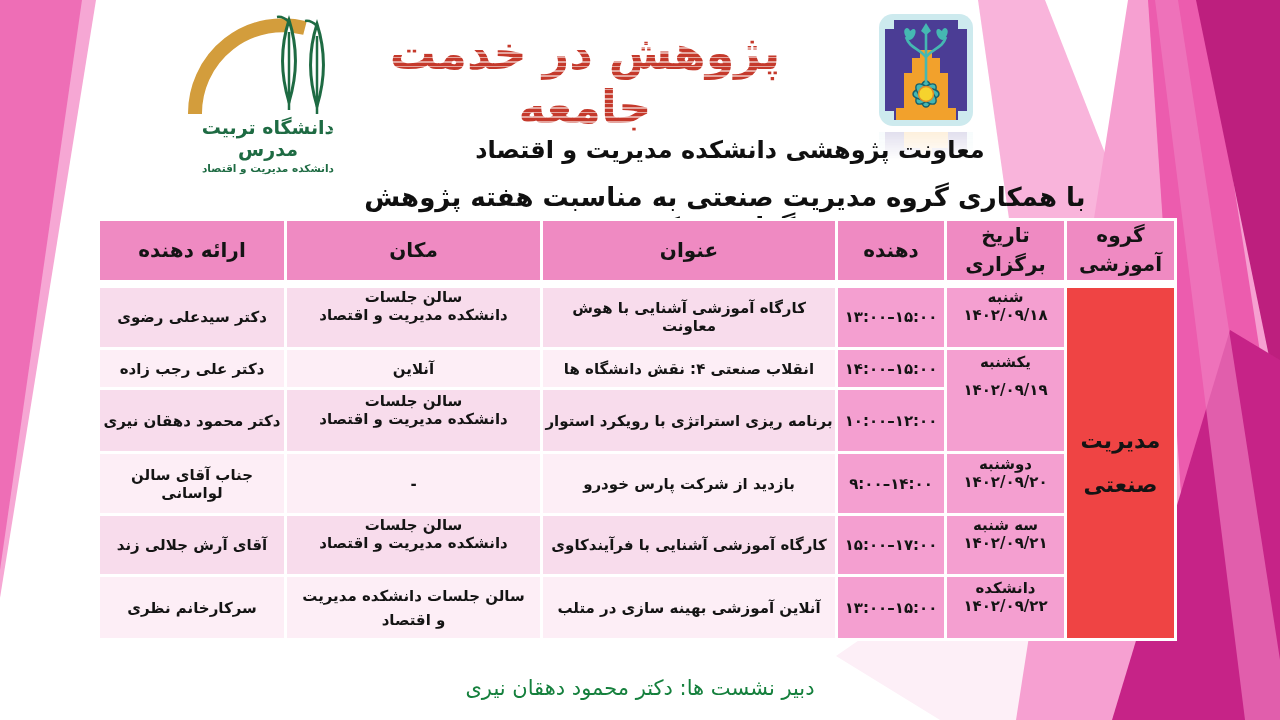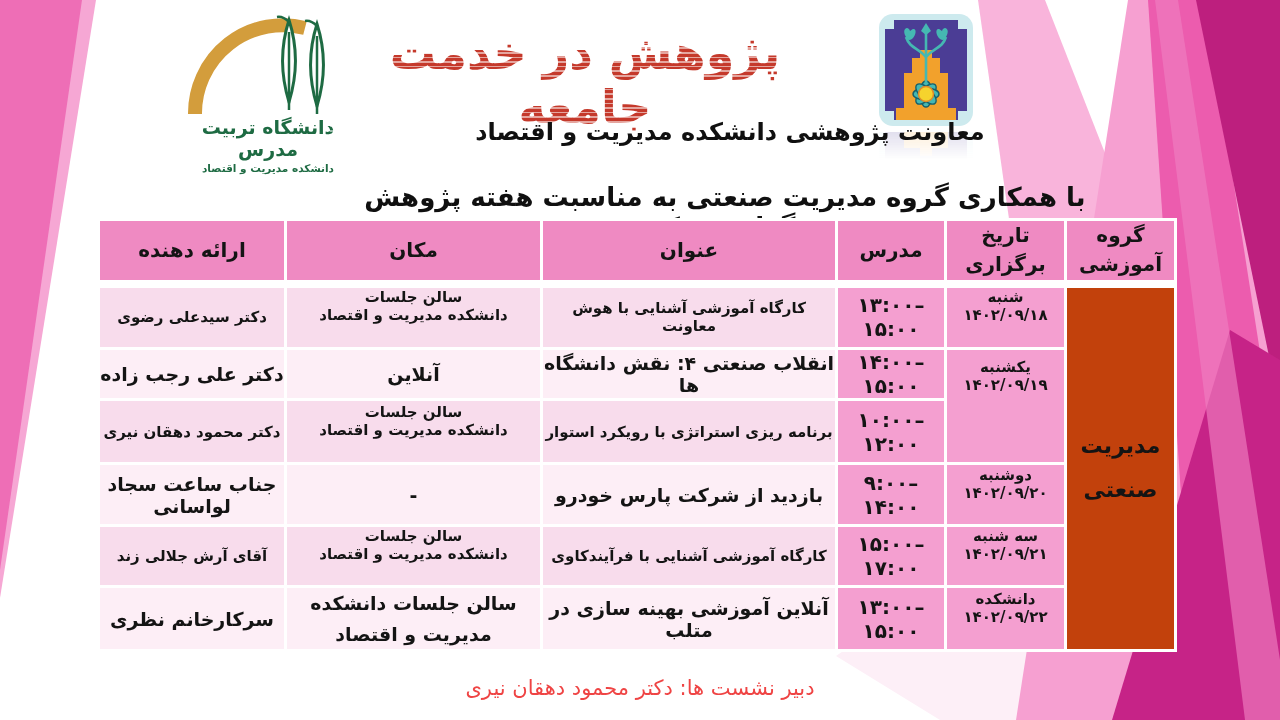--- a/index.html
+++ b/index.html
@@ -25,43 +25,43 @@
     position:absolute; inset:0; pointer-events:none;
     background:repeating-linear-gradient(180deg, transparent 0 3px, rgba(255,255,255,.55) 3px 4.6px);
   }
 
   #event-logo { left:878px; top:13px; width:96px; }
   #event-logo .refl { transform:scaleY(-1); opacity:.16; margin-top:1px;
     -webkit-mask-image:linear-gradient(180deg, transparent 40%, #000 100%);
             mask-image:linear-gradient(180deg, transparent 40%, #000 100%); }
 
   .subtitle { direction:rtl; text-align:center; color:#101010; }
-  #subtitle1 { left:350px; top:118px; width:760px; font-size:24px; font-weight:600; }
+  #subtitle1 { left:350px; top:136px; width:760px; font-size:24px; font-weight:600; }
   #subtitle2 { left:345px; top:166px; width:760px; font-size:26px; font-weight:700;margin-top:16px; }
 
   
   #schedule-wrap { left:100px; top:218px; width:1077px; direction:rtl; }
   table { border-collapse:collapse; table-layout:fixed; width:1077px; }
   th, td { border:3px solid #fff; text-align:center; vertical-align:middle; padding:0; }
   thead th {
     height:64px; background:#ef8ac2; font-size:20px; font-weight:bold;
     border-bottom:8px solid #fff; line-height:1.45; padding:0 4px;
   }
   .c-side { background:#f49fd0; font-weight:bold; font-size:15px; }
   .band-a { background:#f8dcec; font-weight:bold; font-size:15px; }
-  .band-b { background:#fdeef6; font-weight:bold; font-size:19px; }
-  .group-cell { background:#c2410c; font-size:22px; font-weight:bold; line-height:2; }
+  .band-b { background:#fdeef6; font-weight:bold; font-size:15px; }
+  .group-cell { background:#ef4444; font-size:22px; font-weight:bold; line-height:2; }
   .stack { display:flex; flex-direction:column; justify-content:flex-start; align-items:center;border-radius:28px; }
-  .h58 { height:58px; } .h96 { height:96px; }
+  .h58 { height:58px; } .h96 { height:96px;gap:10px; }
   .loc2 { line-height:1.6; padding:0 14px; }
-  .time { font-size:20px; font-weight:bold; unicode-bidi:isolate; }
+  .time { font-size:15px; font-weight:bold; unicode-bidi:isolate; }
 
   
   #footer-note { left:0; top:676px; width:1280px; text-align:center; direction:rtl;
-    font-size:21px; font-weight:500; color:#ef4444; }
+    font-size:21px; font-weight:500; color:#15803d; }
 </style>
 </head>
 <body>
 
 <svg id="bg" width="1280" height="720" viewBox="0 0 1280 720">
   <polygon points="836,656 1280,350 1280,720 940,720" fill="#fdeff7"></polygon>
   <polygon points="978,0 1045,0 1280,600 1280,720 1080,720" fill="#f8acd7" opacity="0.9"></polygon>
   <polygon points="1128,0 1280,0 1280,720 1016,720" fill="#f6a0d1"></polygon>
   <polygon points="1148,0 1205,0 1280,480 1280,720 1196,720" fill="#ec5cae"></polygon>
   <polygon points="1196,0 1280,0 1280,410" fill="#bd1f7e"></polygon>
@@ -142,21 +142,21 @@
         <col style="width:120px">
         <col style="width:109px">
       <col style="width:295px">
         <col style="width:256px">
         <col style="width:187px">
     </colgroup>
     <thead>
       <tr>
         <th>گروه آموزشی</th>
         <th>تاریخ برگزاری</th>
-        <th>مدرس</th>
+        <th>دهنده</th>
         <th>عنوان</th>
         <th>مکان</th>
         <th>ارائه دهنده</th>
       </tr>
     </thead>
     <tbody>
       <tr style="height:65px">
         <td class="group-cell" rowspan="6">مدیریت صنعتی</td>
         <td class="c-side">
           <div class="stack h58">
@@ -200,21 +200,21 @@
       <tr style="height:62px">
         <td class="c-side">
           <div class="stack h58">
             <span>دوشنبه</span>
             <span dir="ltr">۱۴۰۲/۰۹/۲۰</span>
           </div>
         </td>
         <td class="c-side"><span class="time" dir="ltr">۹:۰۰–۱۴:۰۰</span></td>
         <td class="band-b">بازدید از شرکت پارس خودرو</td>
         <td class="band-b">-</td>
-        <td class="band-b">جناب ساعت سجاد لواسانی</td>
+        <td class="band-b">جناب آقای سالن لواسانی</td>
       </tr>
       <tr style="height:61px">
         <td class="c-side">
           <div class="stack h58">
             <span>سه شنبه</span>
             <span dir="ltr">۱۴۰۲/۰۹/۲۱</span>
           </div>
         </td>
         <td class="c-side"><span class="time" dir="ltr">۱۵:۰۰–۱۷:۰۰</span></td>
         <td class="band-a">کارگاه آموزشی آشنایی با فرآیندکاوی</td>

